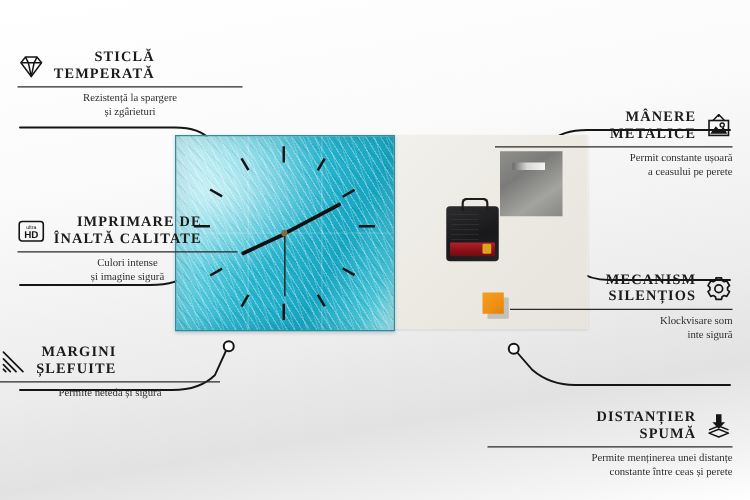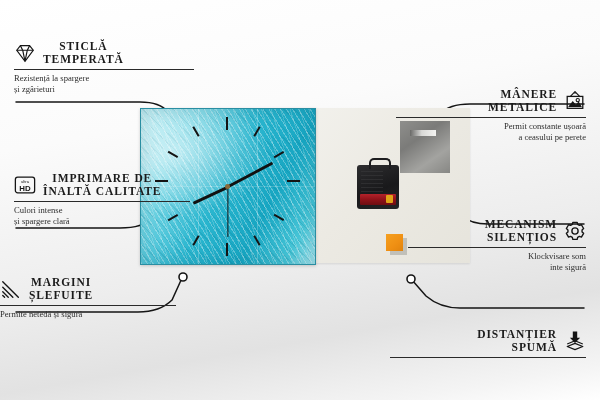--- a/index.html
+++ b/index.html
@@ -19,22 +19,22 @@
     font-size:11.5px;font-weight:bold;letter-spacing:.9px;
     color:#1b1b1b;line-height:13px;text-transform:uppercase;
     white-space:pre-line;
   }
   .rule{height:1px;background:#2a2a2a;margin:3px 0 3px 0;}
   .feat-desc{
     font-family:"Liberation Serif", serif;
     font-size:8.6px;color:#2e2e2e;line-height:10.5px;white-space:pre-line;
   }
   .left .feat-head{justify-content:flex-start;}
-  .left .feat-title{text-align:center;}
-  .left .feat-desc{text-align:left;}
+  .left .feat-title{text-align:right;}
+  .left .feat-desc{text-align:center;}
   .right .feat-head{justify-content:flex-end;margin-top:48px;}
   .right .feat-title{text-align:right;}
   .right .feat-desc{text-align:right;}
 
   .ico{width:22px;height:22px;flex:0 0 22px;display:block;}
   .ico svg{display:block;width:22px;height:22px;}
 
   
   #f-glass  {left:14px; top:40px;  width:180px;}
   #f-print  {left:14px; top:172px; width:176px;}
@@ -195,21 +195,21 @@
           <rect x="1.5" y="3.5" width="21" height="17" rx="2.5" fill="none" stroke="#151515" stroke-width="1.4"></rect>
           <text x="12" y="10.3" text-anchor="middle" font-family="Liberation Sans, sans-serif" font-size="4.6" fill="#151515">ultra</text>
           <text x="12" y="18" text-anchor="middle" font-family="Liberation Sans, sans-serif" font-size="8.6" font-weight="bold" fill="#151515">HD</text>
         </svg>
       </span>
       <span class="feat-title">IMPRIMARE DE
 ÎNALTĂ CALITATE</span>
     </div>
     <div class="rule"></div>
     <div class="feat-desc">Culori intense
-și spargere clară</div>
+și imagine sigură</div>
   </div>
 
   <div class="feature left" id="f-edges">
     <div class="feat-head">
       <span class="ico">
         <svg viewBox="0 0 24 24" stroke="#151515" stroke-width="1.5" stroke-linecap="round">
           <path d="M3 4 L20 21"></path>
             <path d="M3 10 L14 21"></path>
             <path d="M3 15 L9 21"></path>
             <path d="M3 19 L5 21"></path>
@@ -263,15 +263,17 @@
 SPUMĂ</span>
       <span class="ico">
         <svg viewBox="0 0 24 24" fill="none" stroke="#151515" stroke-width="1.3" stroke-linejoin="round">
           <path d="M9.6 1.5 h4.8 v7 h3.2 L12 14.2 6.4 8.5 h3.2 Z" fill="#151515" stroke="none"></path>
           <path d="M12 14.6 L20.5 18 L12 21.4 L3.5 18 Z"></path>
           <path d="M3.5 15.2 L12 11.8 L20.5 15.2"></path>
         </svg>
       </span>
     </div>
     <div class="rule"></div>
+    <div class="feat-desc">Permite menținerea unei distanțe
+constante între ceas și perete</div>
   </div>
 
 </div>
 
 </body></html>

